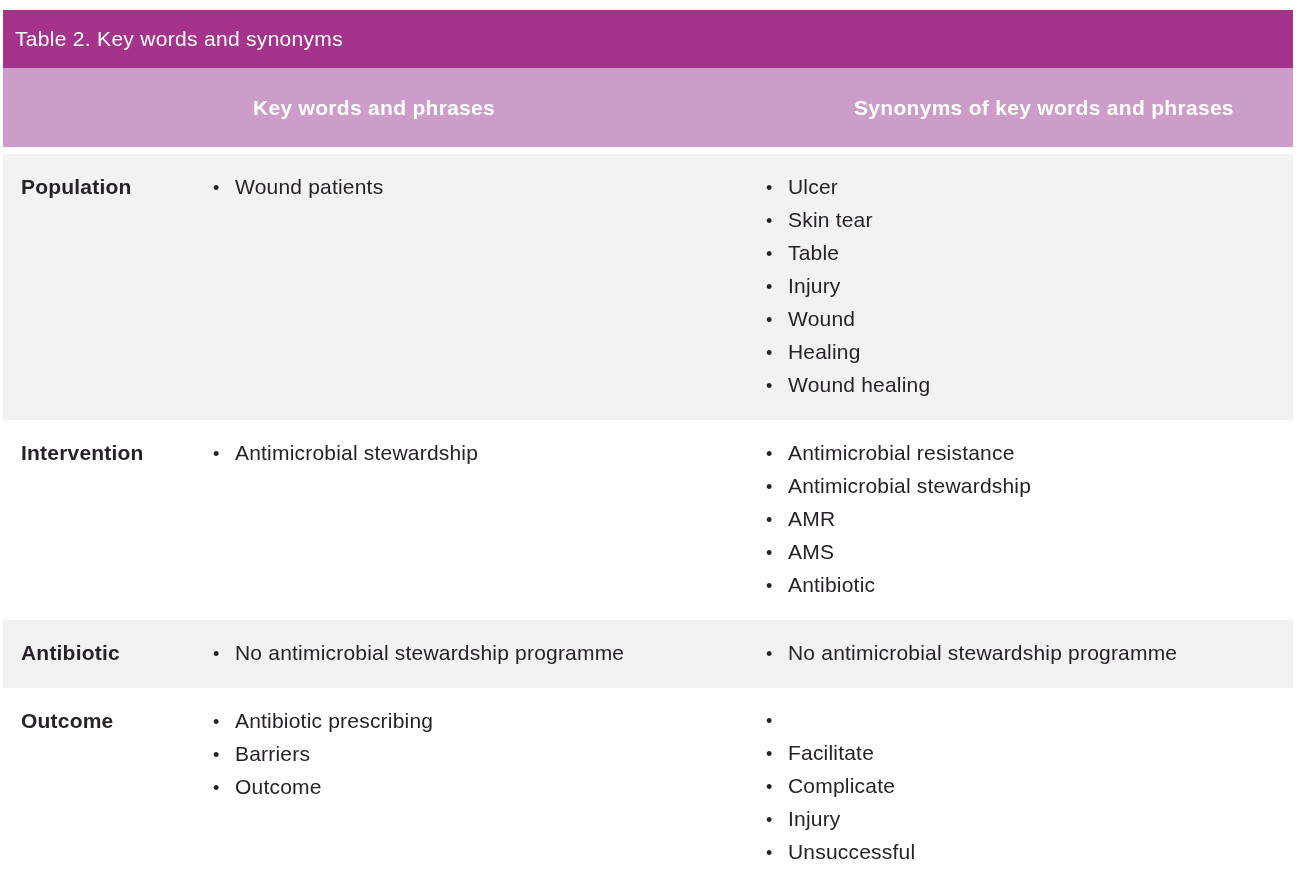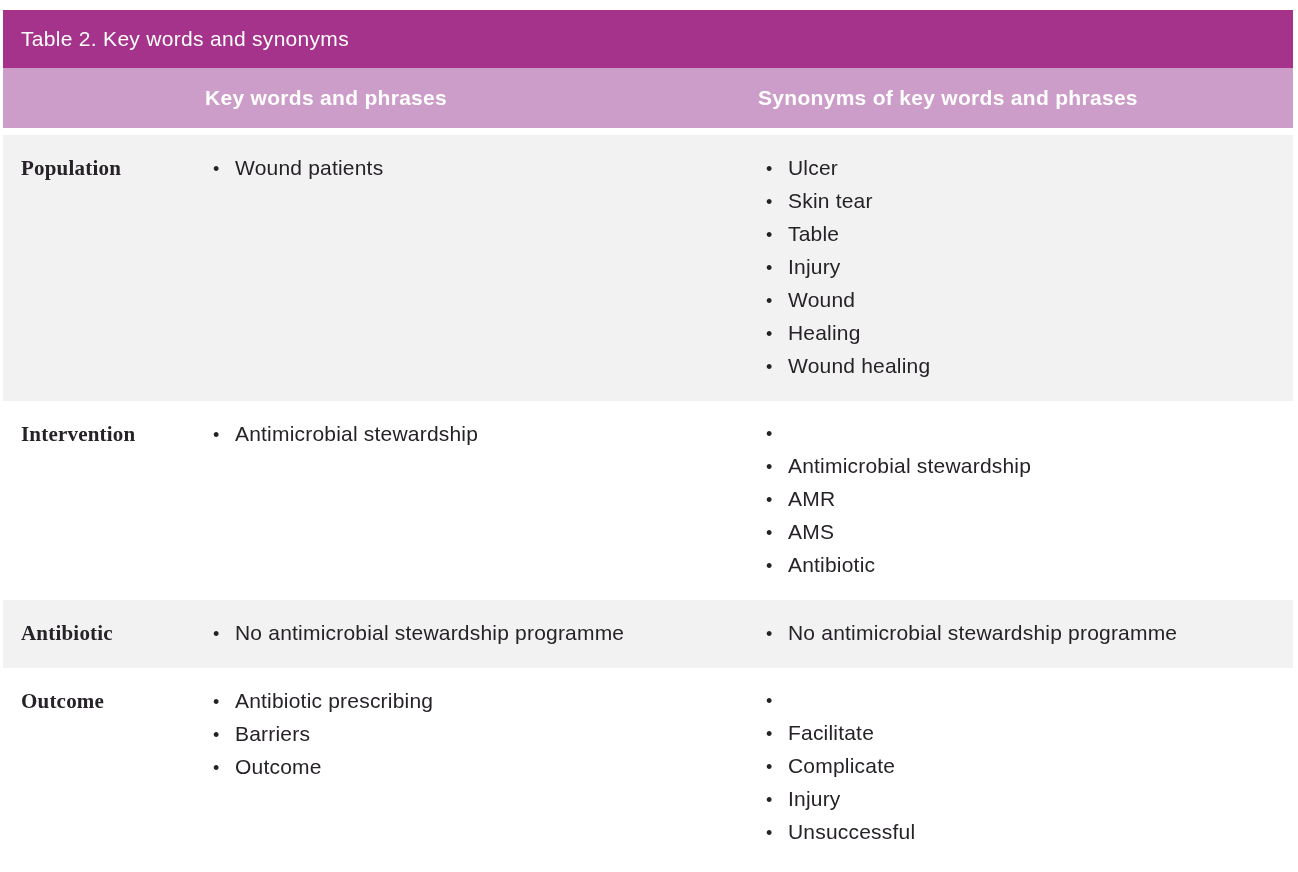--- a/index.html
+++ b/index.html
@@ -13,56 +13,56 @@
     color: var(--text, #282428);
   }
   .table-card {
     margin: 10px 5px 0 3px;
   }
   .title-bar {
     height: 58px;
     background: var(--title-bar, #A5338C);
     display: flex;
     align-items: center;
-    padding-left: 18px;
+    padding-left: 12px;
     box-sizing: border-box;
     color: #ffffff;
     font-size: 21px;
     font-weight: 500;
     letter-spacing: 0.3px;
   }
   .header-row {
-    height: 60px;
+    height: 79px;
     background: var(--header-row, #CD9DC9);
     display: grid;
     grid-template-columns: 202px 553px 1fr;
     align-items: center;
     color: #ffffff;
     font-weight: 700;
     font-size: 21px;
     letter-spacing: 0.3px;
     margin-bottom: 7px;
+    gap: 48px;
   }
   .row {
     display: grid;
     grid-template-columns: 202px 553px 1fr;
     padding: 17px 0 18px 0;
     background: var(--row-base, #ffffff);
   }
   .row.alt {
     background: var(--row-alt, #F2F2F2);
   }
   .rowlabel {
     font-weight: 700;
     font-size: 21px;
     line-height: 32px;
     padding-left: 18px;
     letter-spacing: 0.2px;
     color: var(--text, #262226);
-    font-family: Liberation Serif, serif;
   }
   ul.blist {
     list-style: none;
     margin: 0;
     padding: 0 0 0 8px;
   }
   .blist li {
     display: flex;
     align-items: baseline;
     line-height: 32px;
@@ -134,20 +134,21 @@
     <div class="rowlabel">Intervention</div>
     <ul class="blist">
           <li>
             <span class="bullet">•</span>
             <span>Antimicrobial stewardship</span>
           </li>
         </ul>
     <ul class="blist">
           <li>
             <span class="bullet">•</span>
+            <span>Antimicrobial resistance</span>
           </li>
           <li>
             <span class="bullet">•</span>
             <span>Antimicrobial stewardship</span>
           </li>
           <li>
             <span class="bullet">•</span>
             <span>AMR</span>
           </li>
           <li>

